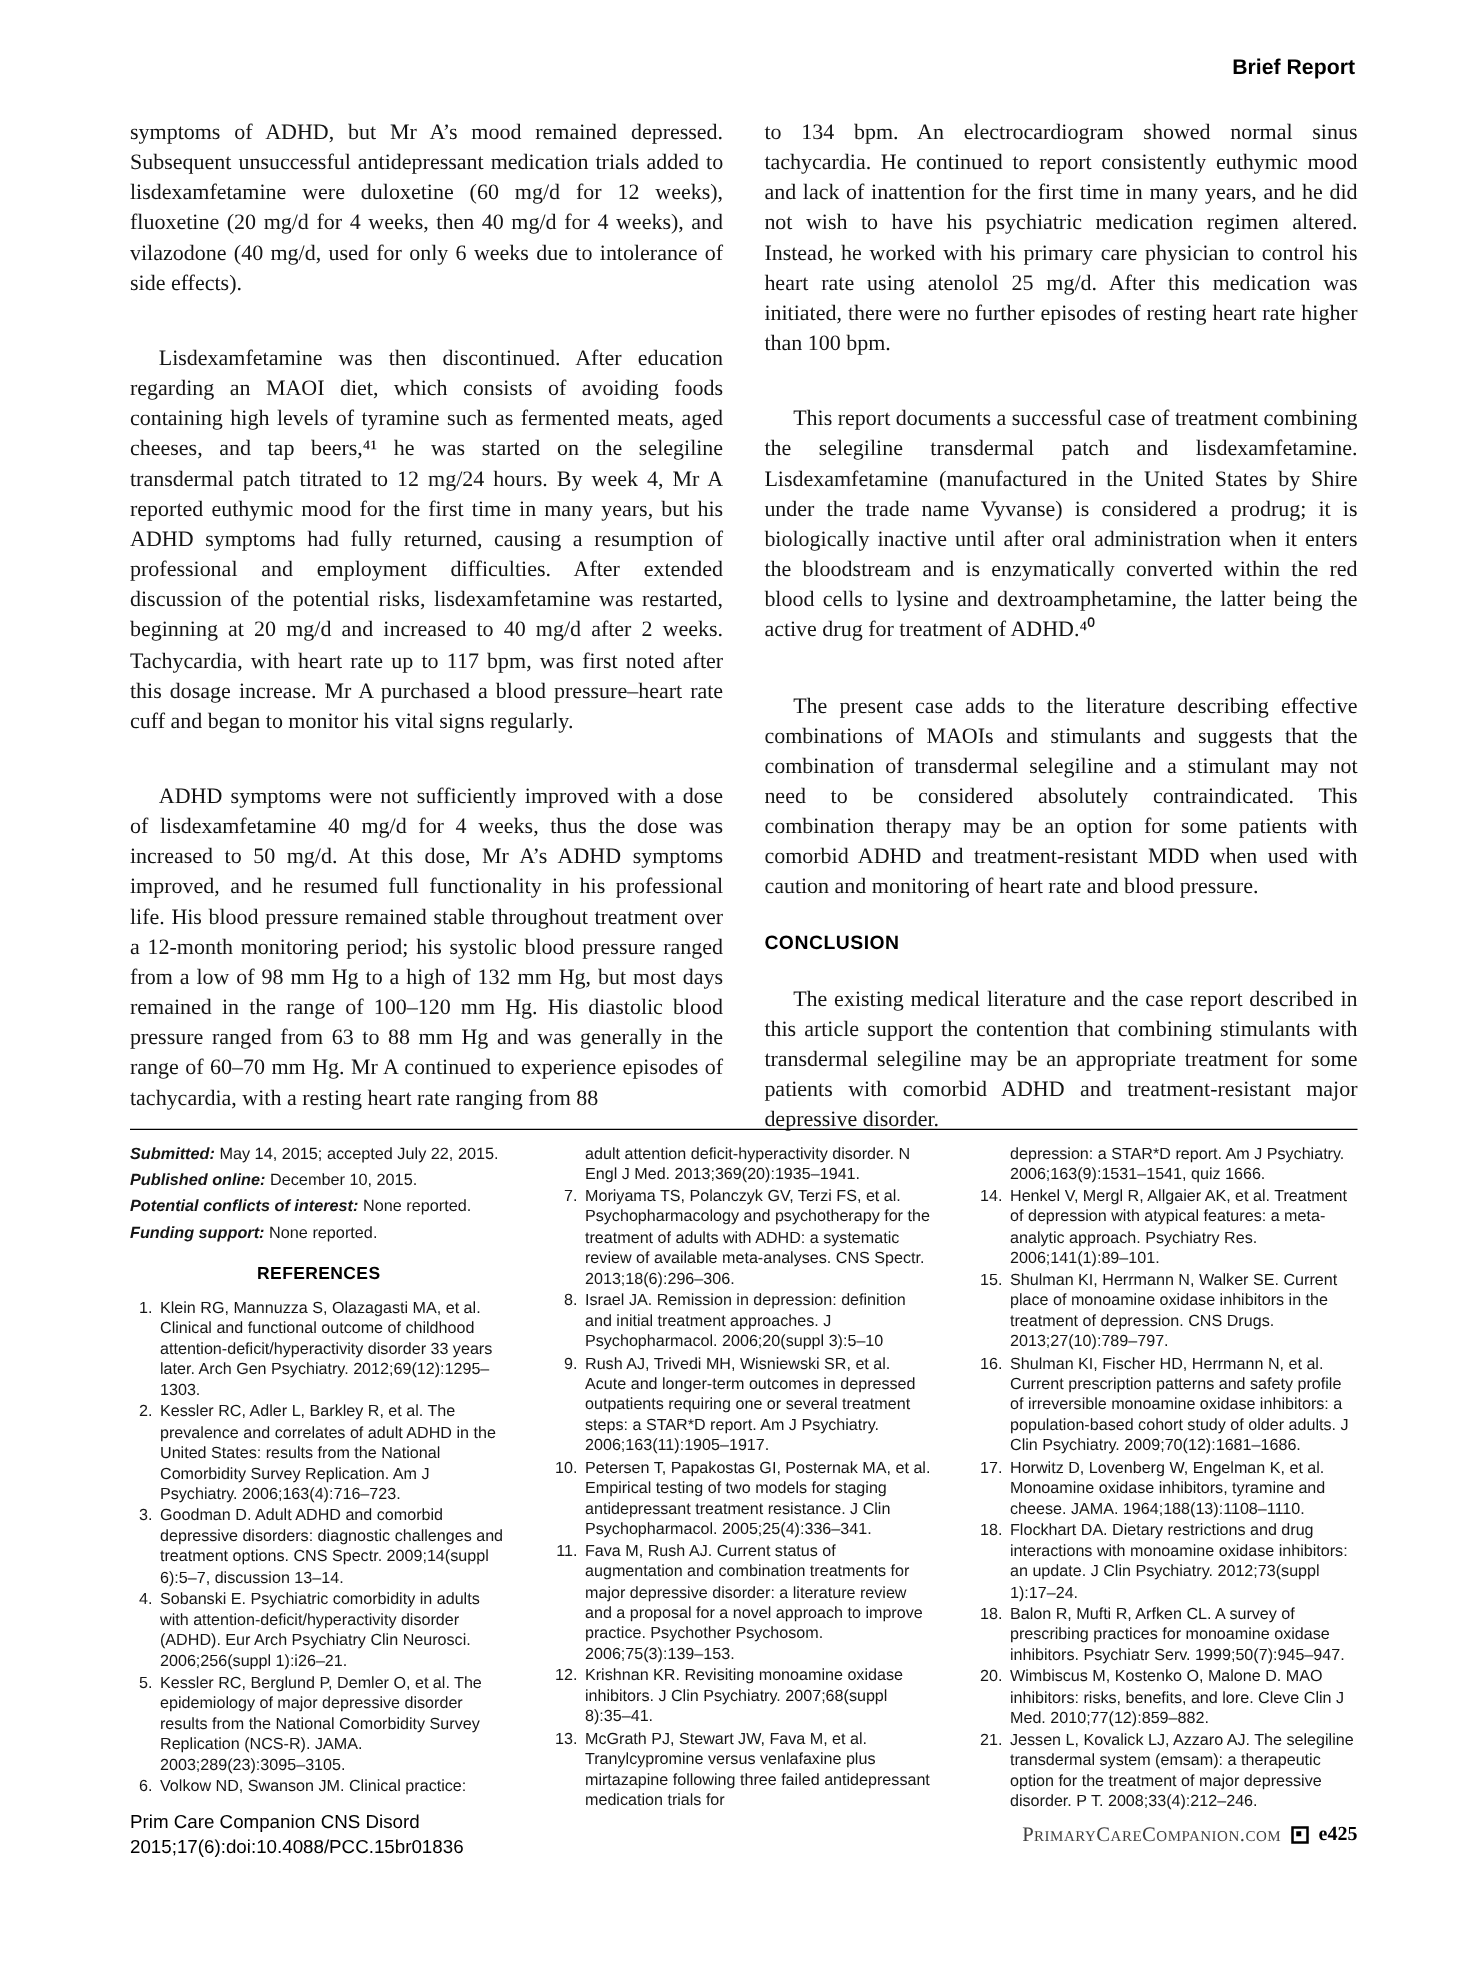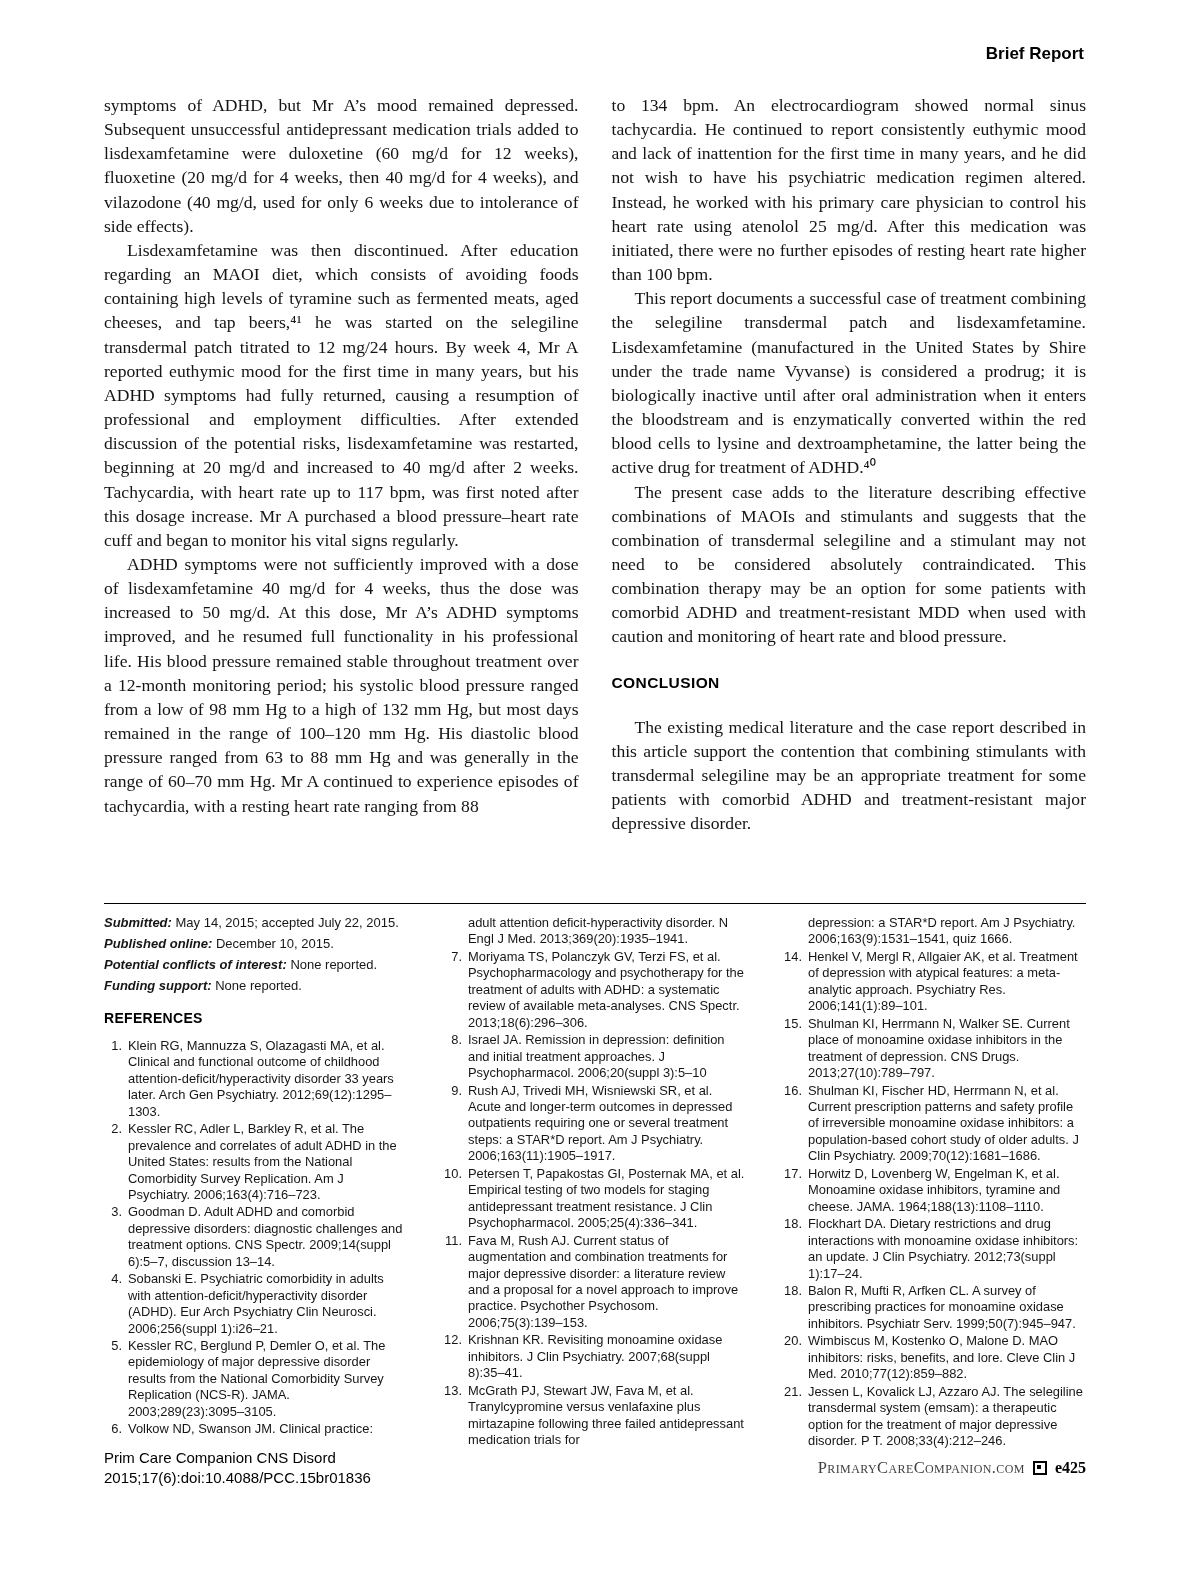--- a/index.html
+++ b/index.html
@@ -12,39 +12,40 @@
   .sheet { position:absolute; left:104px; top:0; width:982px; height:100%; }
 
   .running-head {
     position:absolute; top:44px; right:2px;
     font-family:"Liberation Sans", sans-serif; font-weight:bold; font-size:17px; color:#000;
   }
 
   .body-cols { position:absolute; top:93px; left:0; width:100%; display:flex; gap:33px; }
   .col { width:476px; }
   .bodyp { font-size:17.6px; line-height:24.15px; text-align:justify; color:#141414; }
-  .plist .bodyp + .bodyp { text-indent:23px; }
+  .plist .bodyp + .bodyp { text-indent:23px;margin-top:36px; }
   .indent { text-indent:23px; }
   .section-heading {
     font-family:"Liberation Sans", sans-serif; font-size:15.5px; font-weight:bold;
     letter-spacing:.4px; margin:25px 0 23px; color:#000;
   }
 
   .rule { position:absolute; top:903px; left:0; width:100%; border:none; border-top:1.6px solid #000; }
 
   .refs-area {
     position:absolute; top:915px; left:0; width:100%;
     display:flex; gap:38px; font-family:"Liberation Sans", sans-serif; color:#161616;
   }
   .refcol { flex:1; min-width:0; }
   .fn { font-size:13px; line-height:16.6px; margin-bottom:4.5px; }
   .fn-label { font-weight:bold; font-style:italic; }
   .refs-heading {
     font-size:14px; font-weight:bold; letter-spacing:.3px; color:#000;
     margin:15px 0 12px;
+    text-align:center;
   }
   .ref { display:grid; grid-template-columns:18px 1fr; column-gap:6px; font-size:12.9px; line-height:16.45px; margin-bottom:1px; }
   .ref-num { text-align:right; }
   .ref-text { min-width:0; }
 
   .footer { position:absolute; top:1432px; left:0; width:100%; display:flex; justify-content:space-between; align-items:center;margin-top:16px; }
   .footer-left { font-family:"Liberation Sans", sans-serif; font-size:15px; line-height:19.5px; color:#000; }
   .footer-right { display:flex; align-items:center; gap:8px; }
   .site-name { font-variant:small-caps; font-size:16.5px; letter-spacing:.4px; color:#404040; }
   .logo-box { width:14px; height:14px; border:2.5px solid #000; position:relative; display:inline-block; }

